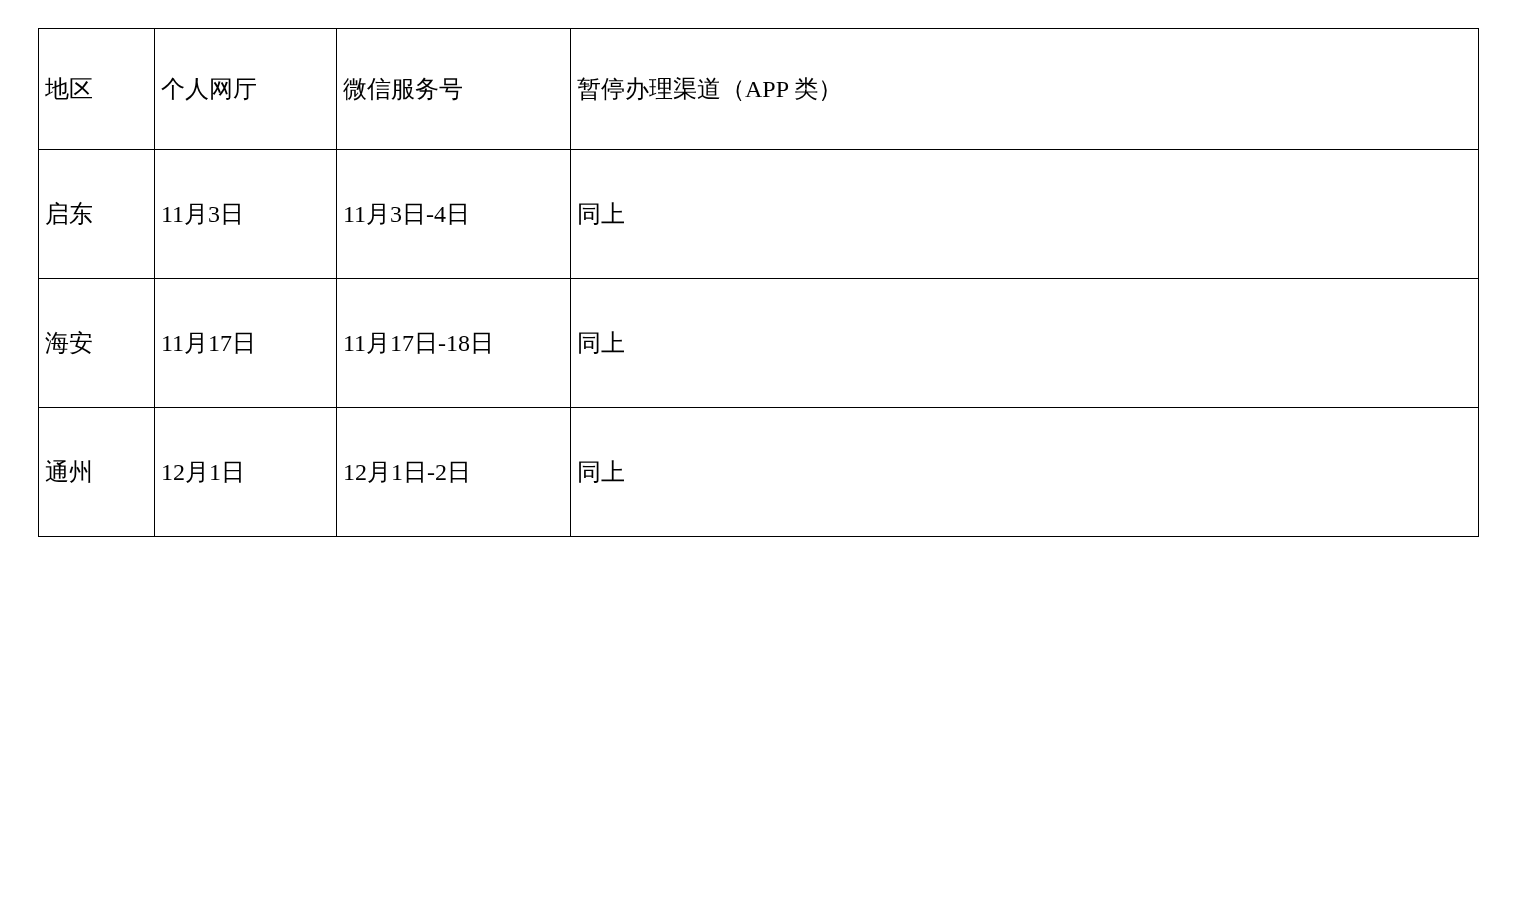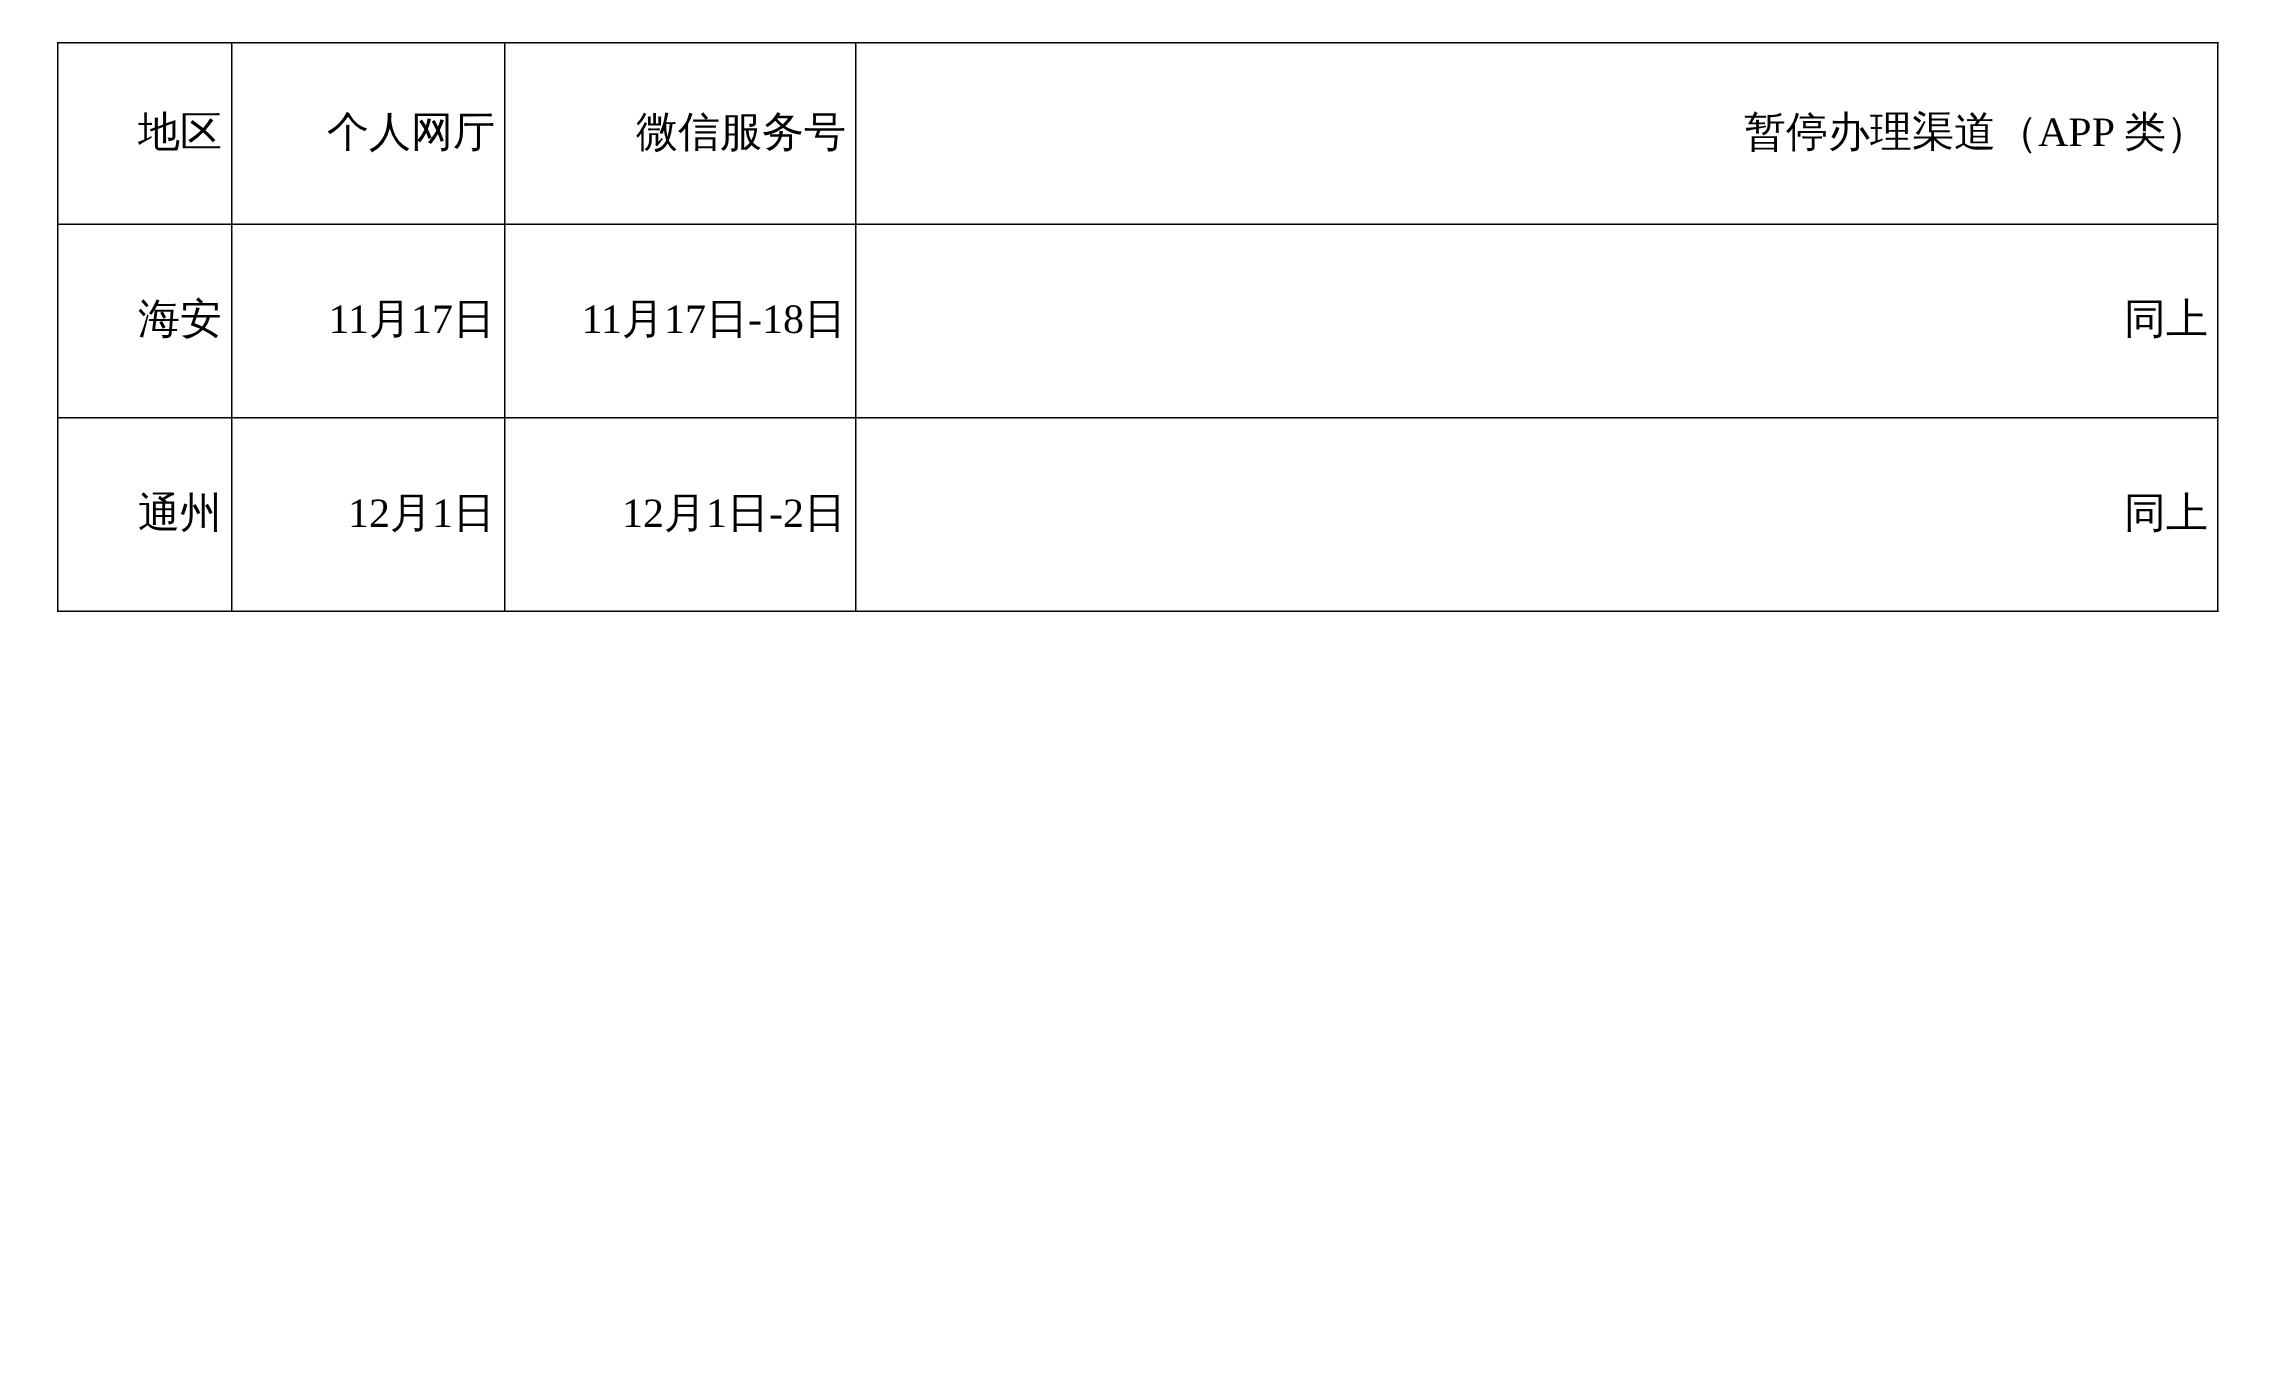--- a/index.html
+++ b/index.html
@@ -26,23 +26,23 @@
     top: 28px;
     width: 1440px;
   }
   table.doc-table {
     border-collapse: collapse;
     width: 1440px;
     table-layout: fixed;
   }
   table.doc-table td {
     border: 1px solid #000000;
-    text-align: right;
+    text-align: left;
     vertical-align: middle;
-    font-size: 28px;
+    font-size: 24px;
     line-height: 1.35;
     padding: 4px 6px;
   }
   .col-region { width: 116px; }
   .col-web    { width: 182px; }
   .col-wechat { width: 234px; }
   .col-app    { width: 908px; }
 
   tr.header-row td { height: 112px; }
   tr.data-row td   { height: 120px; }
@@ -66,20 +66,26 @@
       </colgroup>
       <tbody>
         <tr class="header-row">
           <td class="header-cell">地区</td>
           <td class="header-cell">个人网厅</td>
           <td class="header-cell">微信服务号</td>
           <td class="header-cell">暂停办理渠道（APP 类）</td>
         </tr>
 
 
+        <tr class="data-row">
+          <td class="cell-region">启东</td>
+          <td class="cell-date">11月3日</td>
+          <td class="cell-date">11月3日-4日</td>
+          <td class="cell-app">同上</td>
+        </tr>
 
 
         <tr class="data-row">
           <td class="cell-region">海安</td>
           <td class="cell-date">11月17日</td>
           <td class="cell-date">11月17日-18日</td>
           <td class="cell-app">同上</td>
         </tr>
 
 

